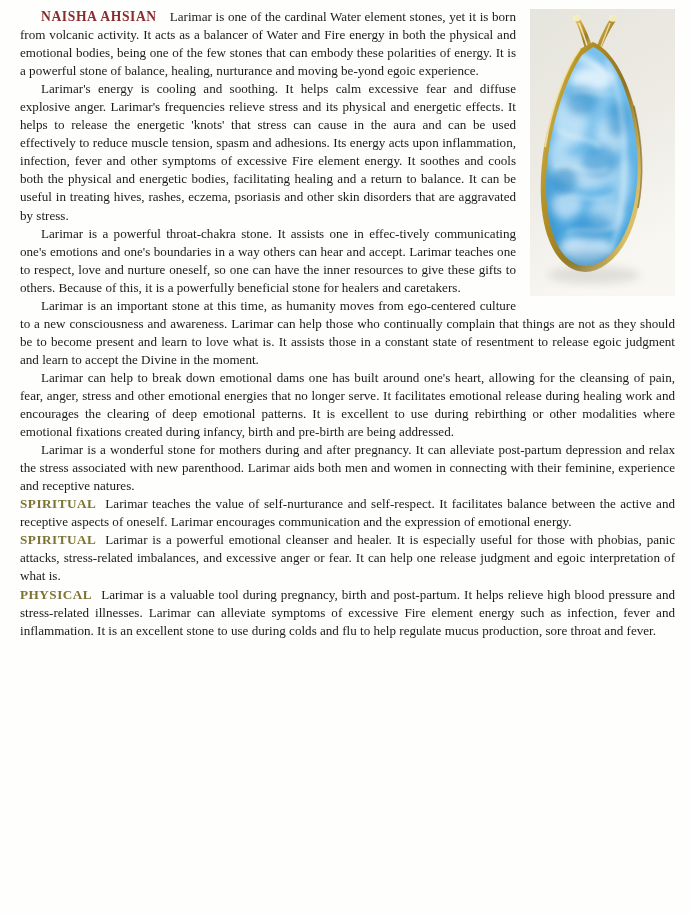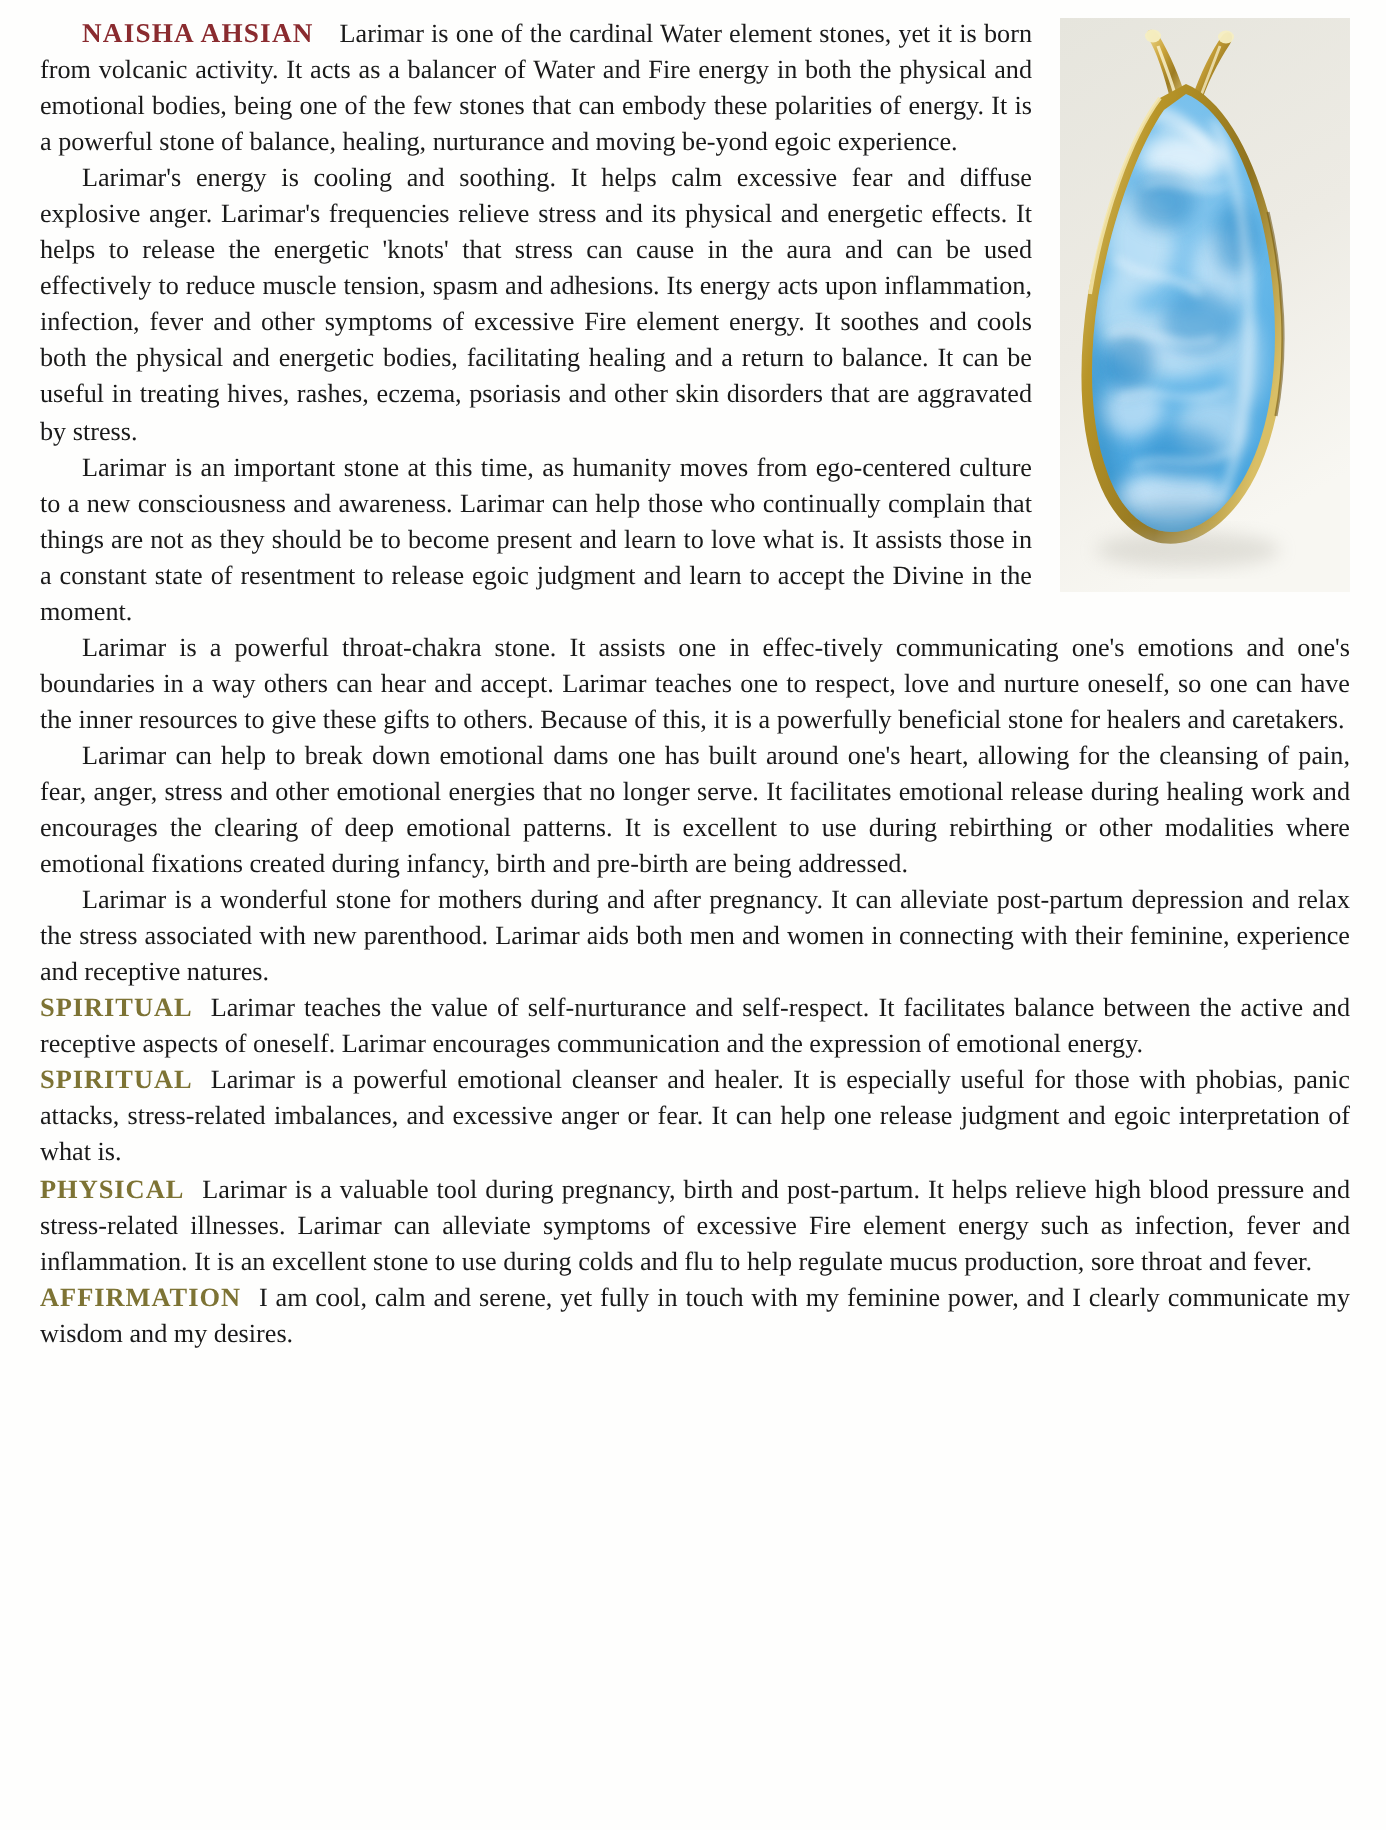--- a/index.html
+++ b/index.html
@@ -198,38 +198,35 @@
         <ellipse cx="64" cy="266" rx="46" ry="9" fill="#b9b7ad" opacity="0.38" filter="url(#soften)"></ellipse>
       </svg>
     </figure>
 
     <p>
       <span class="byline">NAISHA AHSIAN</span><span class="gap-md"></span><span>Larimar is one of the cardinal Water element stones, yet it is born from volcanic activity. It acts as a balancer of Water and Fire energy in both the physical and emotional bodies, being one of the few stones that can embody these polarities of energy. It is a powerful stone of balance, healing, nurturance and moving be-yond egoic experience.</span>
     </p>
 
     <p>Larimar's energy is cooling and soothing. It helps calm excessive fear and diffuse explosive anger. Larimar's frequencies relieve stress and its physical and energetic effects. It helps to release the energetic 'knots' that stress can cause in the aura and can be used effectively to reduce muscle tension, spasm and adhesions. Its energy acts upon inflammation, infection, fever and other symptoms of excessive Fire element energy. It soothes and cools both the physical and energetic bodies, facilitating healing and a return to balance. It can be useful in treating hives, rashes, eczema, psoriasis and other skin disorders that are aggravated by stress.</p>
 
+    <p>Larimar is a powerful throat-chakra stone. It assists one in effec-tively communicating one's emotions and one's boundaries in a way others can hear and accept. Larimar teaches one to respect, love and nurture oneself, so one can have the inner resources to give these gifts to others. Because of this, it is a powerfully beneficial stone for healers and caretakers.</p>
+
     <p>Larimar is an important stone at this time, as humanity moves from ego-centered culture to a new consciousness and awareness. Larimar can help those who continually complain that things are not as they should be to become present and learn to love what is. It assists those in a constant state of resentment to release egoic judgment and learn to accept the Divine in the moment.</p>
-
-    <p>Larimar is a powerful throat-chakra stone. It assists one in effec-tively communicating one's emotions and one's boundaries in a way others can hear and accept. Larimar teaches one to respect, love and nurture oneself, so one can have the inner resources to give these gifts to others. Because of this, it is a powerfully beneficial stone for healers and caretakers.</p>
 
     <p>Larimar can help to break down emotional dams one has built around one's heart, allowing for the cleansing of pain, fear, anger, stress and other emotional energies that no longer serve. It facilitates emotional release during healing work and encourages the clearing of deep emotional patterns. It is excellent to use during rebirthing or other modalities where emotional fixations created during infancy, birth and pre-birth are being addressed.</p>
 
     <p>Larimar is a wonderful stone for mothers during and after pregnancy. It can alleviate post-partum depression and relax the stress associated with new parenthood. Larimar aids both men and women in connecting with their feminine, experience and receptive natures.</p>
 
     <p class="noindent">
       <span class="seclabel">SPIRITUAL</span><span class="gap-sm"></span><span>Larimar teaches the value of self-nurturance and self-respect. It facilitates balance between the active and receptive aspects of oneself. Larimar encourages communication and the expression of emotional energy.</span>
     </p>
 
     <p class="noindent">
       <span class="seclabel">SPIRITUAL</span><span class="gap-sm"></span><span>Larimar is a powerful emotional cleanser and healer. It is especially useful for those with phobias, panic attacks, stress-related imbalances, and excessive anger or fear. It can help one release judgment and egoic interpretation of what is.</span>
     </p>
 
     <p class="noindent">
       <span class="seclabel">PHYSICAL</span><span class="gap-sm"></span><span>Larimar is a valuable tool during pregnancy, birth and post-partum. It helps relieve high blood pressure and stress-related illnesses. Larimar can alleviate symptoms of excessive Fire element energy such as infection, fever and inflammation. It is an excellent stone to use during colds and flu to help regulate mucus production, sore throat and fever.</span>
     </p>
 
-    <p class="noindent">
-      <span class="seclabel">AFFIRMATION</span><span class="gap-sm"></span><span>I am cool, calm and serene, yet fully in touch with my feminine power, and I clearly communicate my wisdom and my desires.</span>
-    </p>
 
   </div>
 </div>
 
 </body></html>

